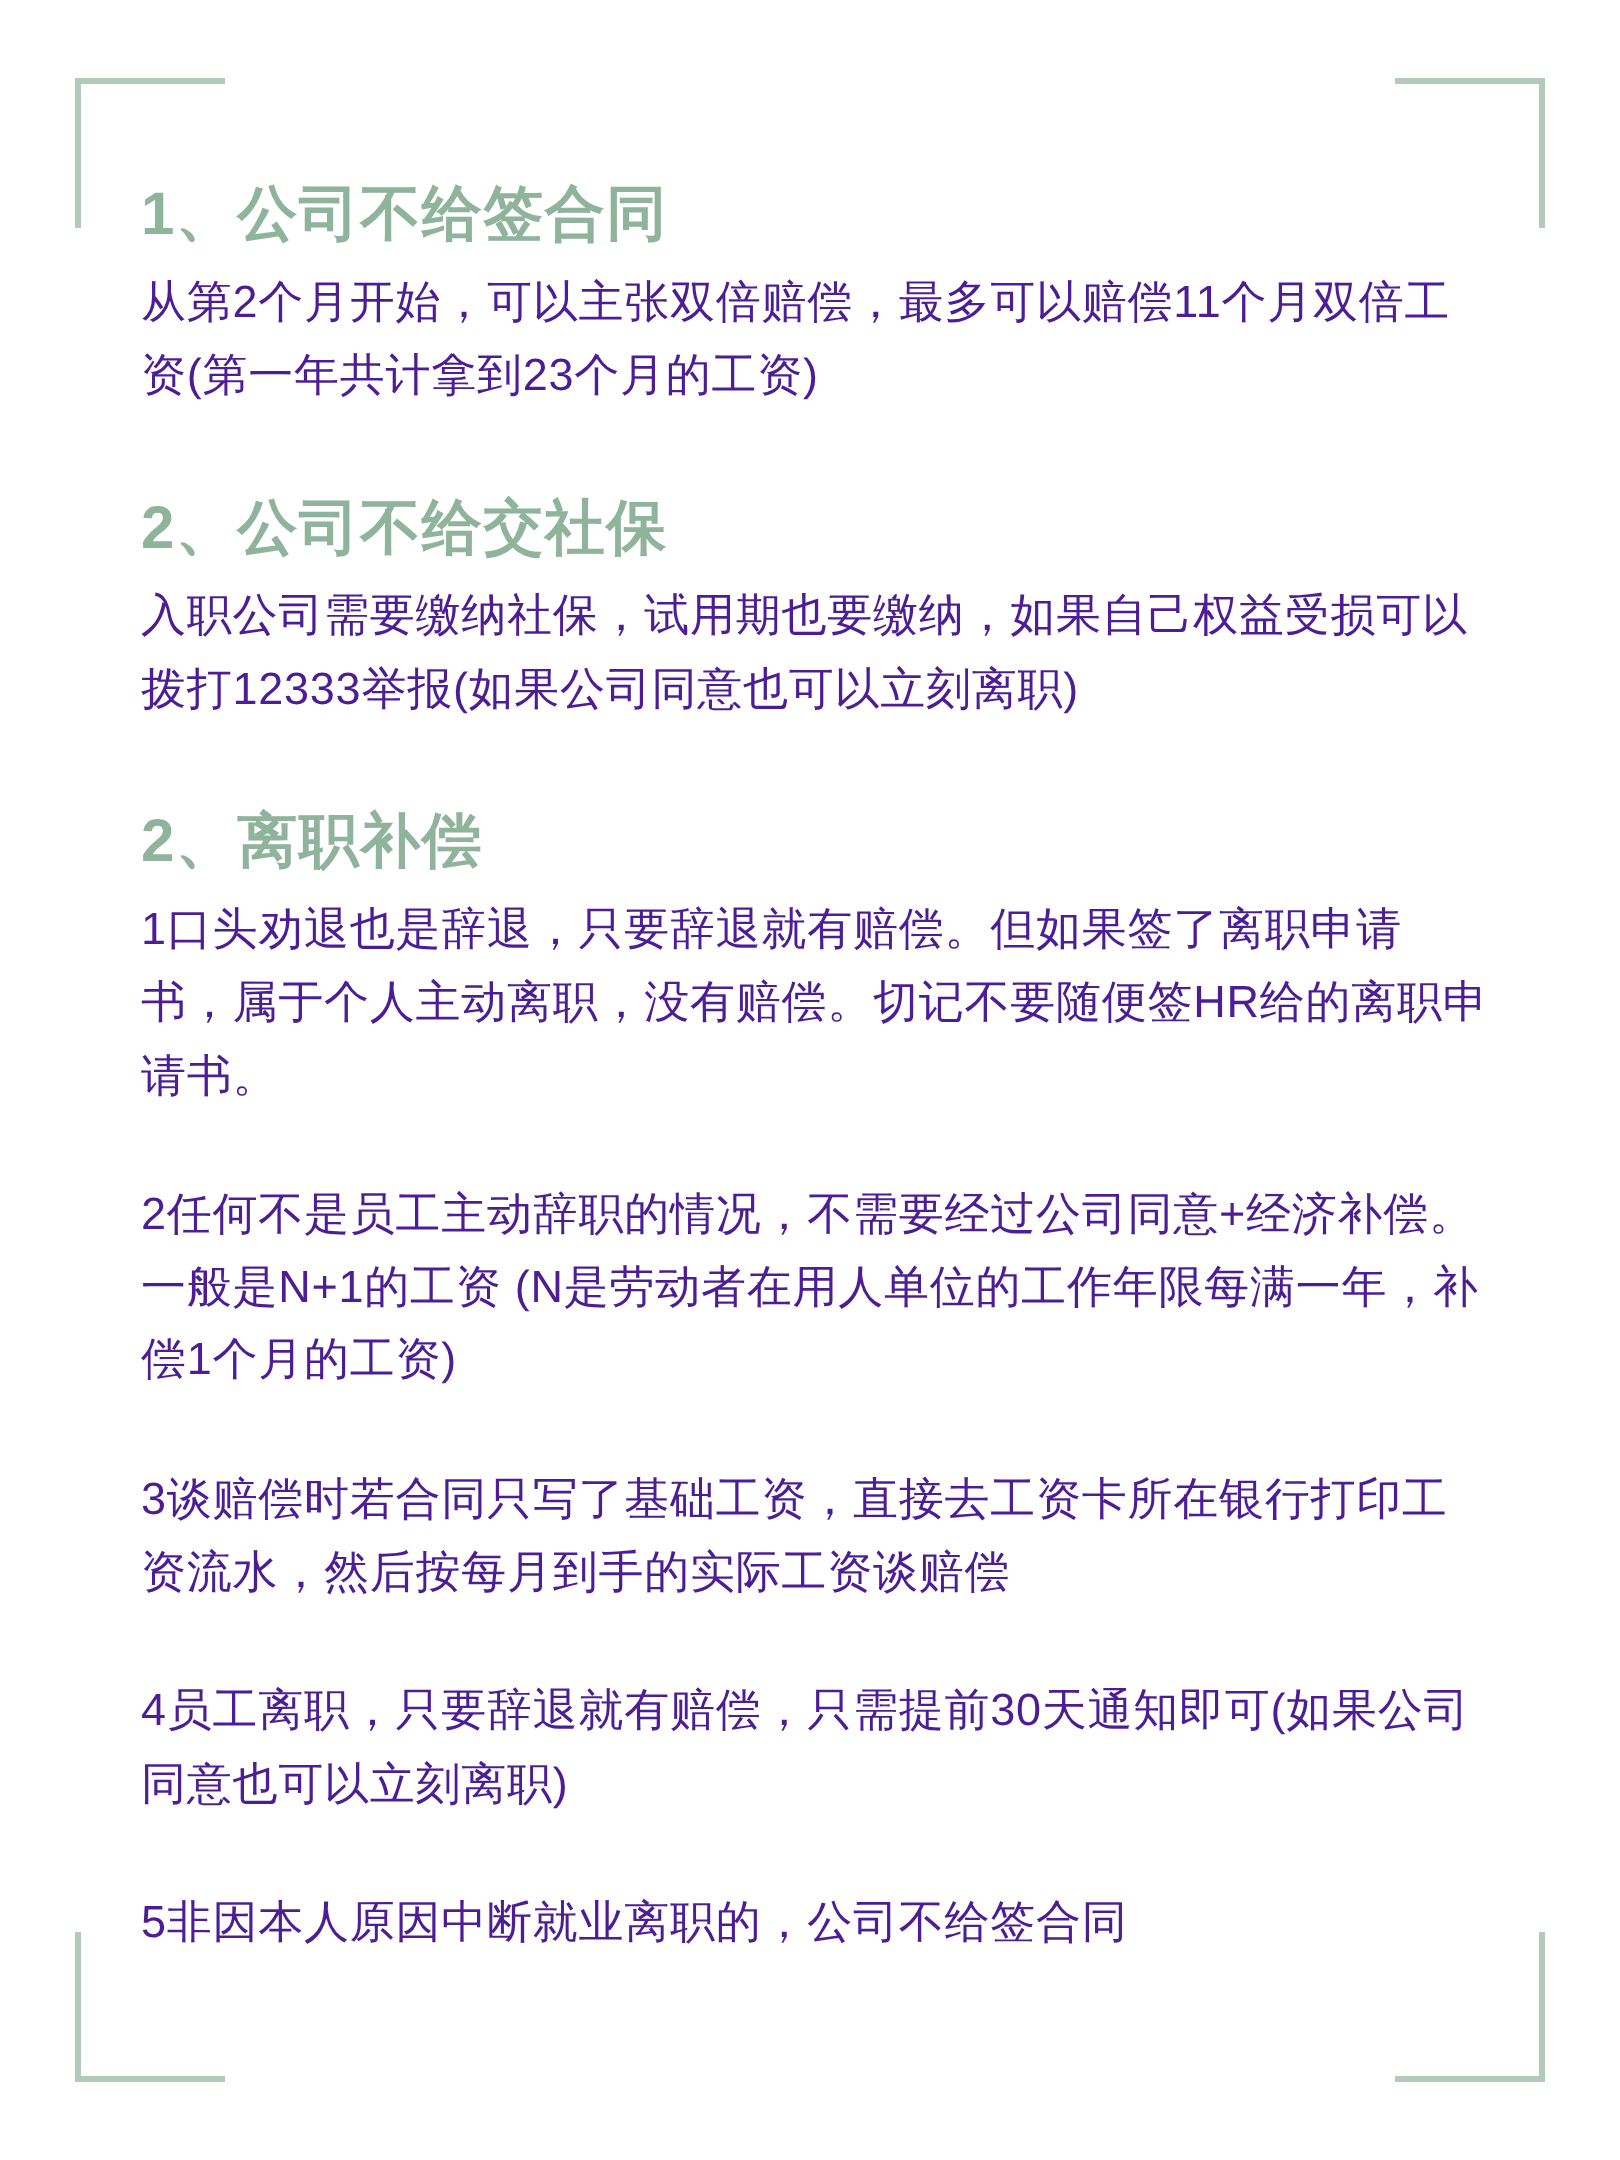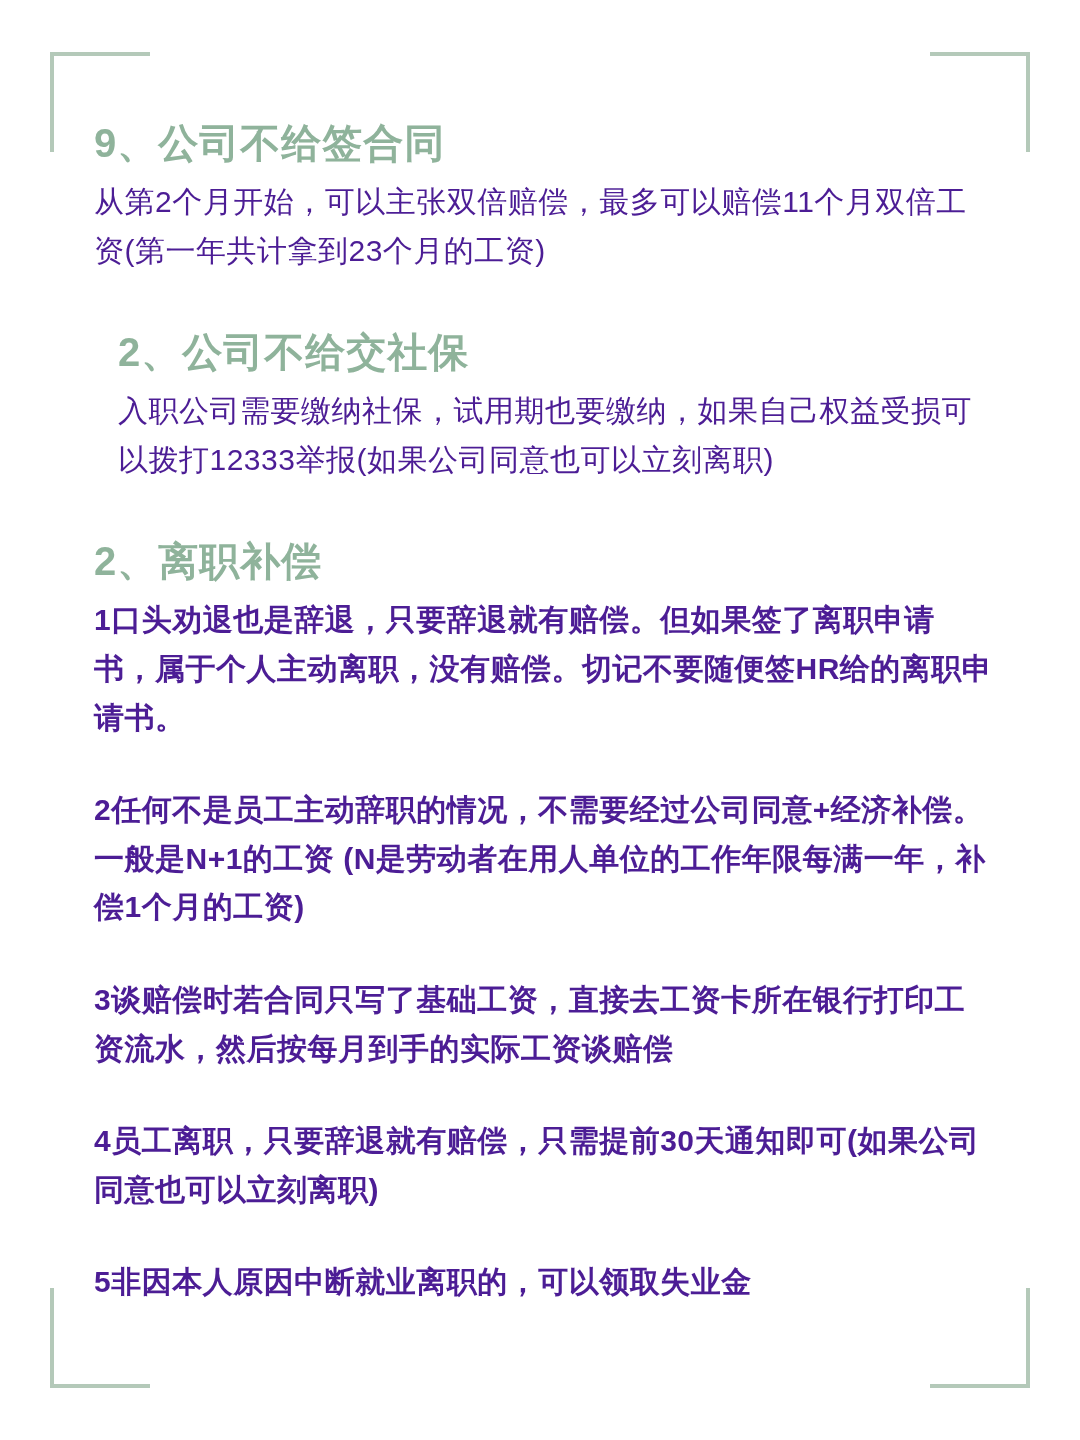--- a/index.html
+++ b/index.html
@@ -77,49 +77,49 @@
     margin: 0 0 28px 0;
     letter-spacing: 0.5px;
   }
   .para:last-child {
     margin-bottom: 0;
   }
   .para.tight {
     margin-bottom: 0;
   }
   .section.s1 { margin-bottom: 52px; }
-  .section.s2 { margin-bottom: 52px; margin-left: 24px; }
-  .section.s3 .para { margin-bottom: 44px; font-weight: bold; }
+  .section.s2 { margin-bottom: 52px; }
+  .section.s3 .para { margin-bottom: 44px; }
   .section.s3 .para.last { margin-bottom: 0; }
 </style>
 </head>
 <body>
 
 <div class="page">
 
   <div class="corner tl"></div>
   <div class="corner tr"></div>
   <div class="corner bl"></div>
   <div class="corner br"></div>
 
   <div class="content">
 
     <div class="section s1">
-      <h2 class="section-title">9、公司不给签合同</h2>
+      <h2 class="section-title">1、公司不给签合同</h2>
       <p class="para tight">从第2个月开始，可以主张双倍赔偿，最多可以赔偿11个月双倍工资(第一年共计拿到23个月的工资)</p>
     </div>
 
     <div class="section s2">
       <h2 class="section-title">2、公司不给交社保</h2>
       <p class="para tight">入职公司需要缴纳社保，试用期也要缴纳，如果自己权益受损可以拨打12333举报(如果公司同意也可以立刻离职)</p>
     </div>
 
     <div class="section s3">
       <h2 class="section-title">2、离职补偿</h2>
       <p class="para">1口头劝退也是辞退，只要辞退就有赔偿。但如果签了离职申请书，属于个人主动离职，没有赔偿。切记不要随便签HR给的离职申请书。</p>
       <p class="para">2任何不是员工主动辞职的情况，不需要经过公司同意+经济补偿。一般是N+1的工资 (N是劳动者在用人单位的工作年限每满一年，补偿1个月的工资)</p>
       <p class="para">3谈赔偿时若合同只写了基础工资，直接去工资卡所在银行打印工资流水，然后按每月到手的实际工资谈赔偿</p>
       <p class="para">4员工离职，只要辞退就有赔偿，只需提前30天通知即可(如果公司同意也可以立刻离职)</p>
-      <p class="para last">5非因本人原因中断就业离职的，可以领取失业金</p>
+      <p class="para last">5非因本人原因中断就业离职的，公司不给签合同</p>
     </div>
 
   </div>
 </div>
 
 </body></html>

